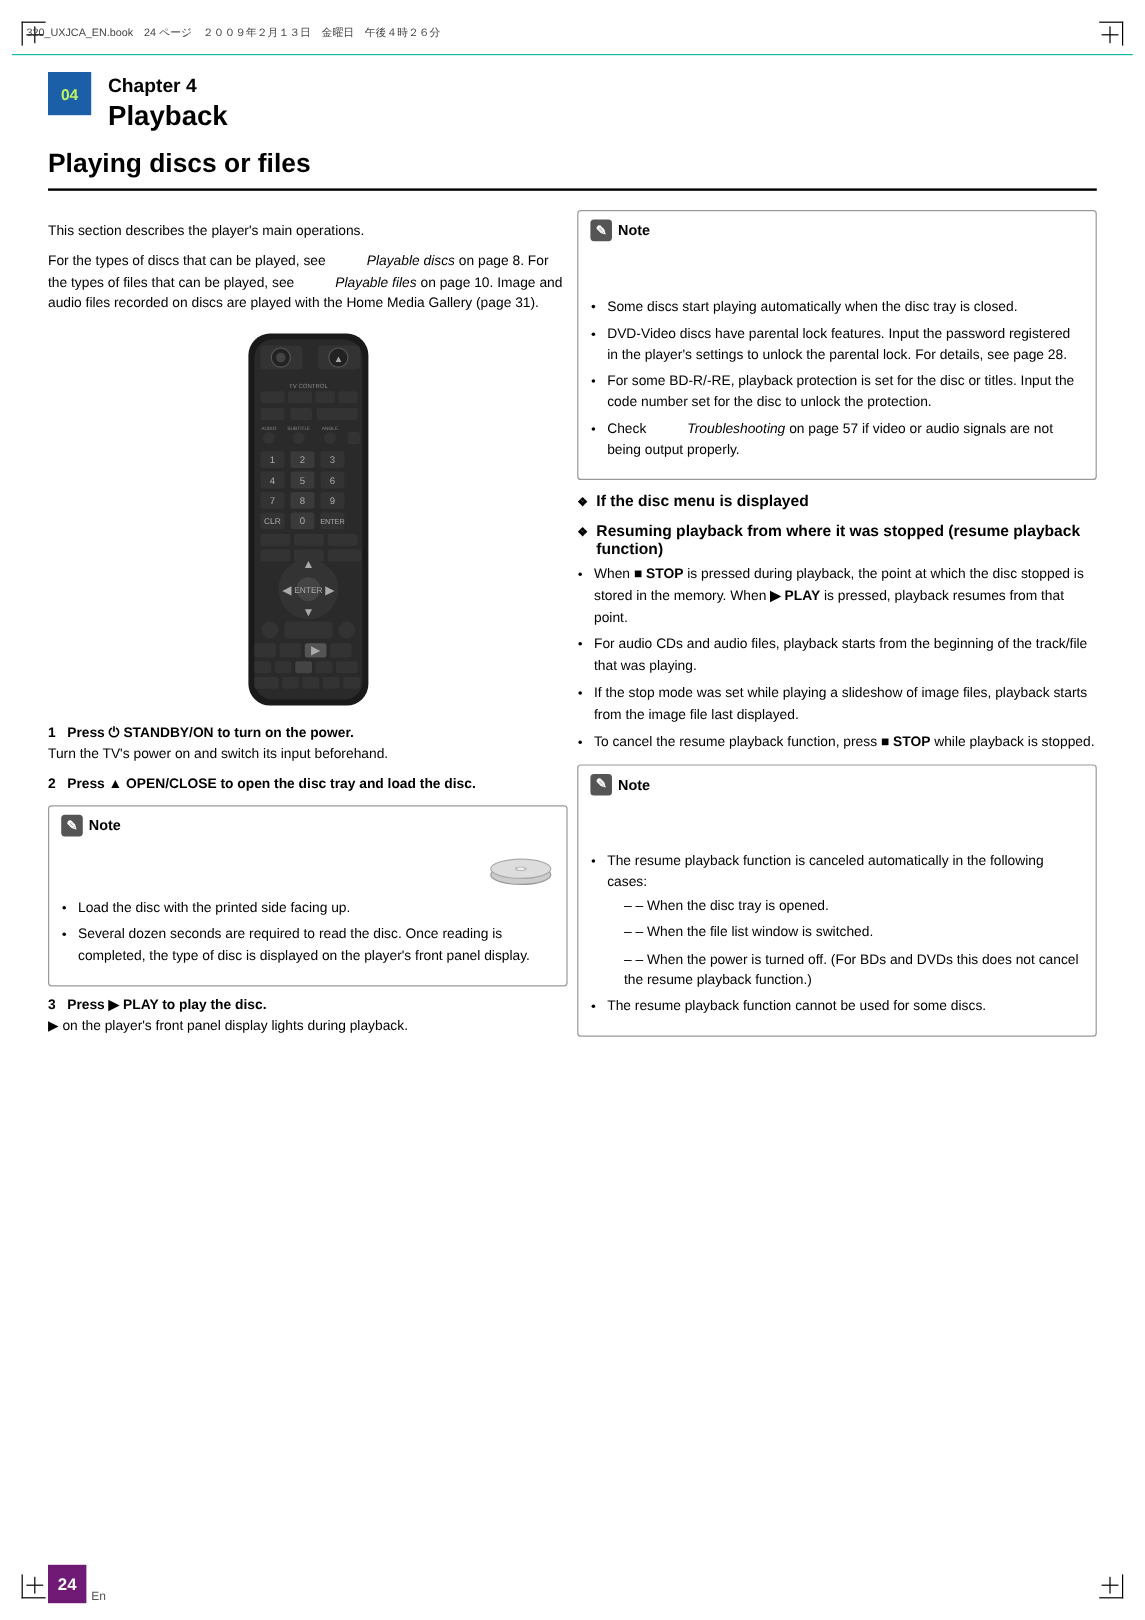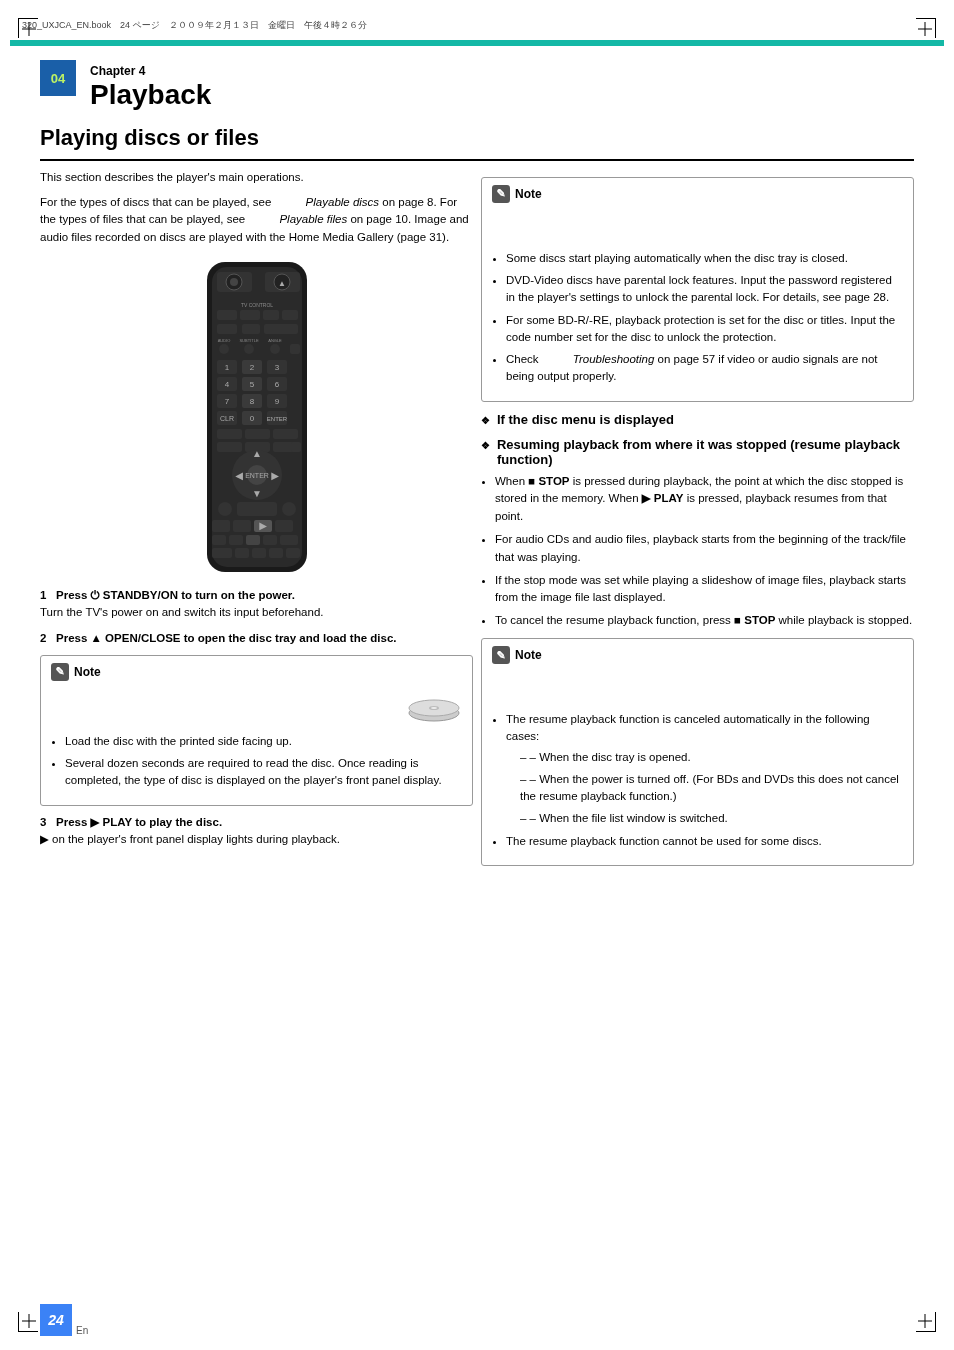--- a/index.html
+++ b/index.html
@@ -52,21 +52,21 @@
     .ch-tl { top: 22px; left: 22px; }
     .ch-tr { top: 22px; right: 22px; }
     .ch-bl { bottom: 22px; left: 22px; }
     .ch-br { bottom: 22px; right: 22px; }
 
     
     .header-bar {
       position: absolute;
       top: 10px; left: 10px; right: 10px;
       height: 36px;
-      border-bottom: 6px solid #14b8a6;
+      border-bottom: 1px solid #14b8a6;
       display: flex;
       align-items: center;
       padding: 0 12px;
       font-size: 9px;
       color: #444;
     }
 
     
     .chapter-tab {
       position: absolute;
@@ -91,27 +91,27 @@
       right: 40px;
       bottom: 50px;
     }
 
     .chapter-heading {
       margin-top: 18px;
       margin-left: 50px;
     }
 
     .chapter-heading .ch-label {
-      font-size: 12px;
+      font-size: 16px;
       font-weight: bold;
       margin-bottom: 2px;
     }
 
     .chapter-heading .ch-title {
-      font-size: 28px;
+      font-size: 23px;
       font-weight: bold;
       line-height: 1.1;
     }
 
     .section-title {
       font-size: 22px;
       font-weight: bold;
       margin-top: 14px;
       margin-bottom: 8px;
     }
@@ -120,20 +120,21 @@
       border: none;
       border-top: 2px solid #000;
       margin-bottom: 8px;
     }
 
     
     .two-col {
       display: flex;
       gap: 8px;
       margin-top: 4px;
+      align-items: flex-end;
     }
 
     .col-left {
       flex: 1;
       min-width: 0;
     }
 
     .col-right {
       flex: 1;
       min-width: 0;
@@ -254,30 +255,29 @@
     .footer {
       position: absolute;
       bottom: 14px;
       left: 40px;
       right: 40px;
       display: flex;
       align-items: flex-end;
     }
 
     .page-num-box {
-      background: #3b82f6;
+      background: #701a75;
       color: #fff;
       width: 32px;
       height: 32px;
       display: flex;
       align-items: center;
       justify-content: center;
       font-size: 14px;
       font-weight: bold;
-      font-style: italic;
     }
 
     .lang-label {
       font-size: 10px;
       color: #555;
       margin-left: 4px;
       align-self: flex-end;
     }
 
     
@@ -506,22 +506,22 @@
         <div class="note-box">
           <div class="note-header">
             <div class="note-icon">✎</div>
             <span>Note</span>
           </div>
           <ul class="bullet-list">
             <li>
               The resume playback function is canceled automatically in the following cases:
               <ul class="sub-list" style="list-style:none; padding-left:14px; margin-top:3px;">
                 <li>– When the disc tray is opened.</li>
+                <li>– When the file list window is switched.</li>
                 <li>– When the power is turned off. (For BDs and DVDs this does not cancel the resume playback function.)</li>
-                <li>– When the file list window is switched.</li>
               </ul>
             </li>
             <li>The resume playback function cannot be used for some discs.</li>
           </ul>
         </div>
 
       </div>
 
     </div>
 

